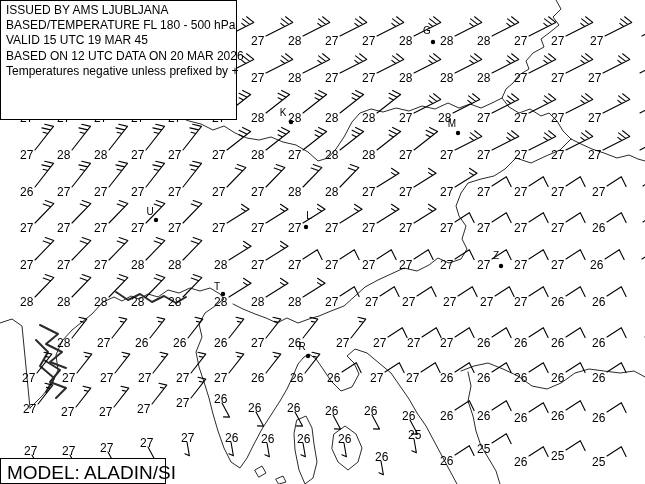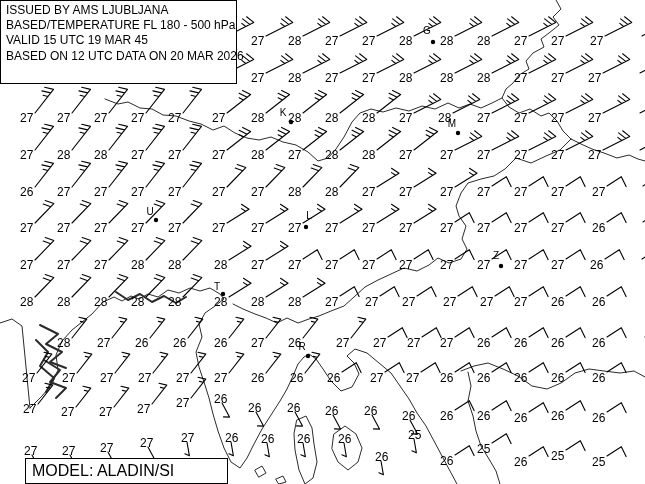--- a/index.html
+++ b/index.html
@@ -1,26 +1,26 @@
 <!DOCTYPE html>
 <html><head>
 <meta charset="utf-8">
 <style>
   html,body{margin:0;padding:0;background:#e8e8e8;}
   .screen{position:relative;width:645px;height:484px;background:#ffffff;overflow:hidden;
           font-family:"Liberation Sans",sans-serif;color:#000;}
   svg.map{position:absolute;left:0;top:0;width:645px;height:484px;}
   svg.map text{font-family:"Liberation Sans",sans-serif;}
-  .hdr{position:absolute;left:0;top:0;width:237px;height:84px;background:#fff;
+  .hdr{position:absolute;left:0;top:0;width:237px;height:120px;background:#fff;
        border:1px solid #000;box-sizing:border-box;padding:2px 0 0 5px;
        font-size:12px;line-height:15.2px;white-space:nowrap;}
   .hdr .b{font-weight:normal;}
-  .model{position:absolute;left:0;top:458px;width:203px;height:26px;background:#fff;
-         border:1px solid #000;box-sizing:border-box;font-size:16px;
-         padding:3px 0 0 6px;white-space:nowrap;margin-left:25px;}
+  .model{position:absolute;left:0;top:458px;width:166px;height:26px;background:#fff;
+         border:1px solid #000;box-sizing:border-box;font-size:19px;
+         padding:3px 0 0 6px;white-space:nowrap;}
 </style>
 </head>
 <body>
 
 <div class="screen">
 
   <svg class="map" viewBox="0 0 645 484">
       <path d="M105,99 L118,104 L128,102 L140,108 L152,109 L163,115 L176,116 L189,121 L201,124 L213,130 L224,126 L235,133 L247,138 L259,140 L271,137 L283,142 L296,145 L308,152 L318,161 L328,158 L336,149 L344,137 L352,122 L360,113 L371,109 L383,112 L396,108 L409,111 L422,106 L435,109 L448,103 L459,108 L470,104 L481,108 L492,103 L502,98" fill="none" stroke="#2b2b2b" stroke-width="1" stroke-linejoin="round" stroke-linecap="round"></path>
       <path d="M556,0 L561,9 L553,17 L559,25 L549,33 L541,39 L544,47 L533,53 L526,61 L529,69 L519,75 L513,83 L506,89 L502,98 L509,107 L519,113 L530,109 L541,116 L549,113 L557,121 L563,131 L571,139" fill="none" stroke="#2b2b2b" stroke-width="1" stroke-linejoin="round" stroke-linecap="round"></path>
       <path d="M571,139 L581,144 L592,149 L604,153 L617,158 L629,155 L638,159 L645,161" fill="none" stroke="#2b2b2b" stroke-width="1" stroke-linejoin="round" stroke-linecap="round"></path>
@@ -422,19 +422,20 @@
       <circle cx="223" cy="294" r="2.2" fill="#000000"></circle>
       <text x="302" y="350" font-size="10" text-anchor="middle" fill="#000000">R</text>
       <circle cx="308" cy="356" r="2.2" fill="#000000"></circle>
     </svg>
 
   <div class="hdr">
     <div><span>ISSUED BY AMS LJUBLJANA</span><span class="b"></span></div>
     <div><span>BASED/TEMPERATURE </span><span class="b">FL 180 - 500 hPa</span></div>
     <div><span></span><span class="b">VALID 15 UTC 19 MAR 45</span></div>
     <div><span>BASED ON 12 UTC DATA ON 20 MAR 2026</span><span class="b"></span></div>
+    <div><span>Temperatures negative unless prefixed by +</span><span class="b"></span></div>
   </div>
 
   <div class="model">
     <span>MODEL: ALADIN/SI</span>
   </div>
 
 </div>
 
 </body></html>

